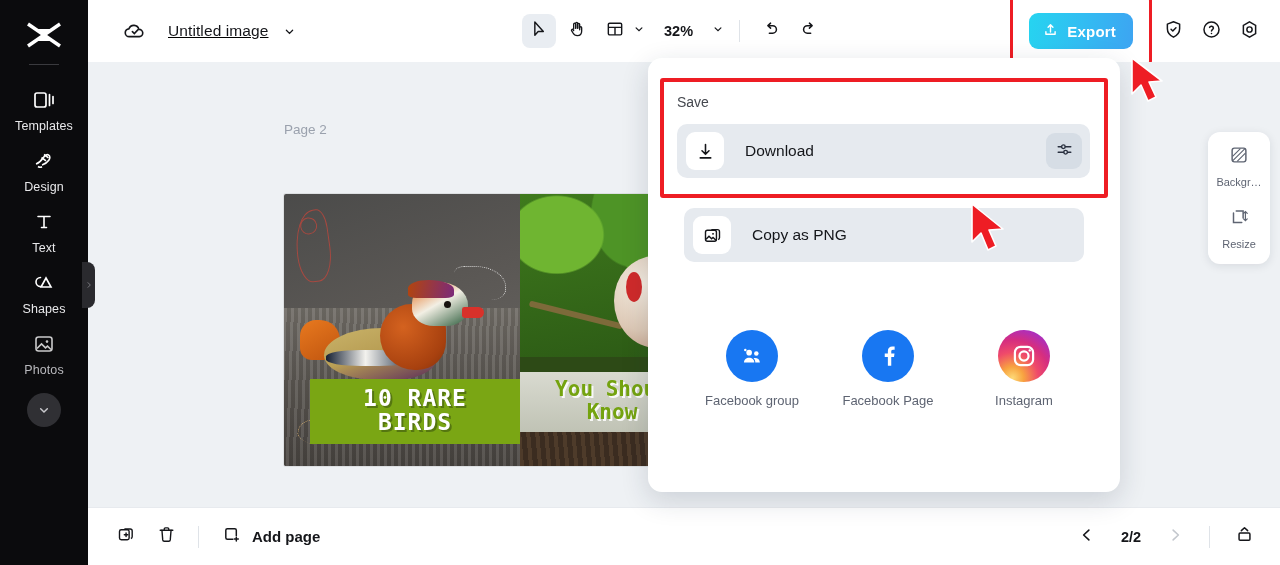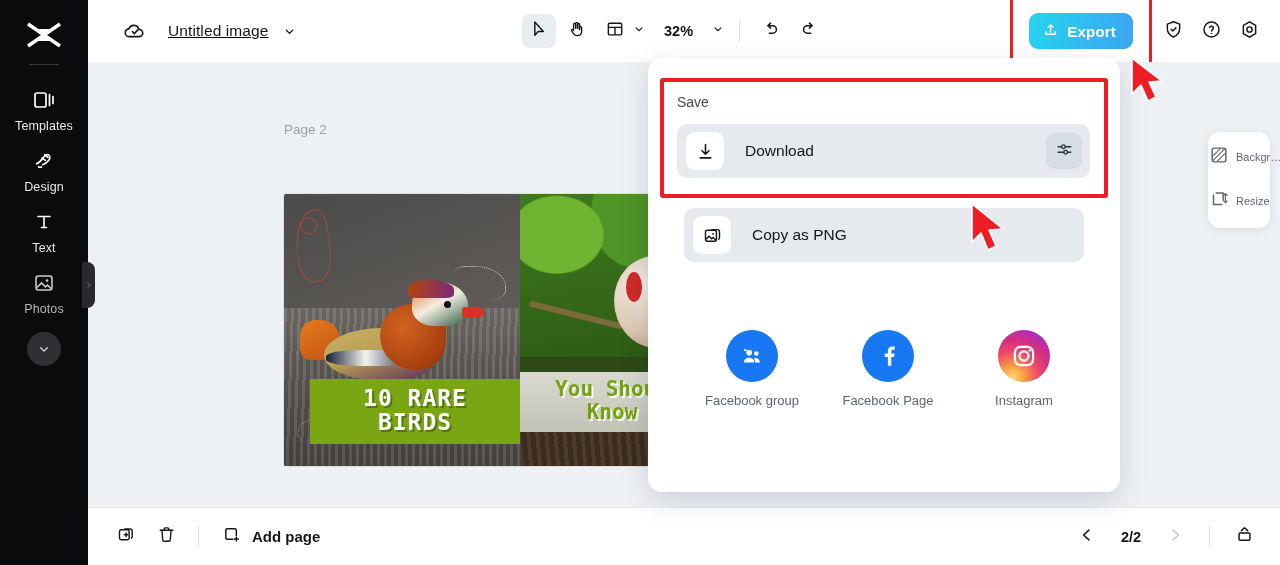--- a/index.html
+++ b/index.html
@@ -214,21 +214,21 @@
 
   
   .right-panel {
     position: absolute; right: 10px; top: 70px;
     width: 62px; padding: 12px 0 14px;
     background: #fff; border-radius: 12px;
     box-shadow: 0 2px 10px rgba(20,30,50,.10);
     display: flex; flex-direction: column; align-items: center; gap: 18px;
     z-index: 4;
   }
-  .rp-item { display:flex; flex-direction:row; align-items:center; gap:6px; cursor:pointer; width: 62px; }
+  .rp-item { display:flex; flex-direction:column; align-items:center; gap:6px; cursor:pointer; width: 62px; }
   .rp-item .lbl { font-size: 11px; color: #5e6472; }
 
   
   .dropdown {
     position: absolute; left: 648px; top: 58px;
     width: 472px; height: 434px;
     background: #fff; border-radius: 14px;
     box-shadow: 0 8px 28px rgba(25,35,60,.16);
     z-index: 20;
     padding-left: 28px;
@@ -323,20 +323,29 @@
 
     <div class="nav-item">
       <span class="ic">
         <svg width="24" height="24" viewBox="0 0 24 24" fill="none" stroke="#fff" stroke-width="1.6" stroke-linecap="round">
           <path d="M6 6.5h12M12 6.5v11M9.5 17.5h5"></path>
         </svg>
       </span>
       <span class="lbl">Text</span>
     </div>
 
+    <div class="nav-item">
+      <span class="ic">
+        <svg width="24" height="24" viewBox="0 0 24 24" fill="none" stroke="#fff" stroke-width="1.6" stroke-linecap="round">
+          <path d="M8.5 6.5a4.5 4.5 0 1 0 0 9"></path>
+          <path d="M14 7l5 9h-10z"></path>
+        </svg>
+      </span>
+      <span class="lbl">Shapes</span>
+    </div>
 
     <div class="nav-item dim">
       <span class="ic">
         <svg width="24" height="24" viewBox="0 0 24 24" fill="none" stroke="#fff" stroke-width="1.6">
           <rect x="4" y="5" width="16" height="14" rx="2.5"></rect>
           <circle cx="15" cy="9.6" r="1.3" fill="#fff" stroke="none"></circle>
           <path d="M5 16.5l4.5-4.6 4 4 2-1.8 3.5 3.4"></path>
         </svg>
       </span>
       <span class="lbl">Photos</span>

